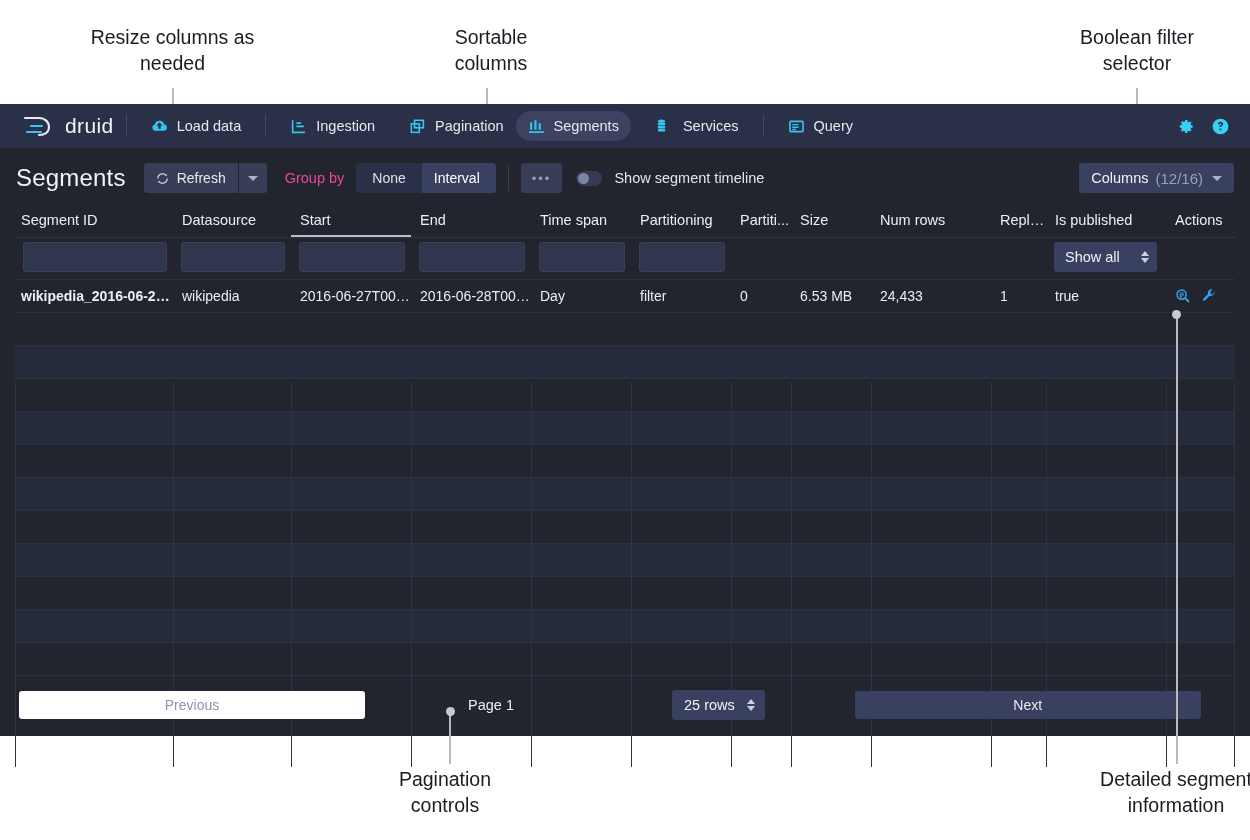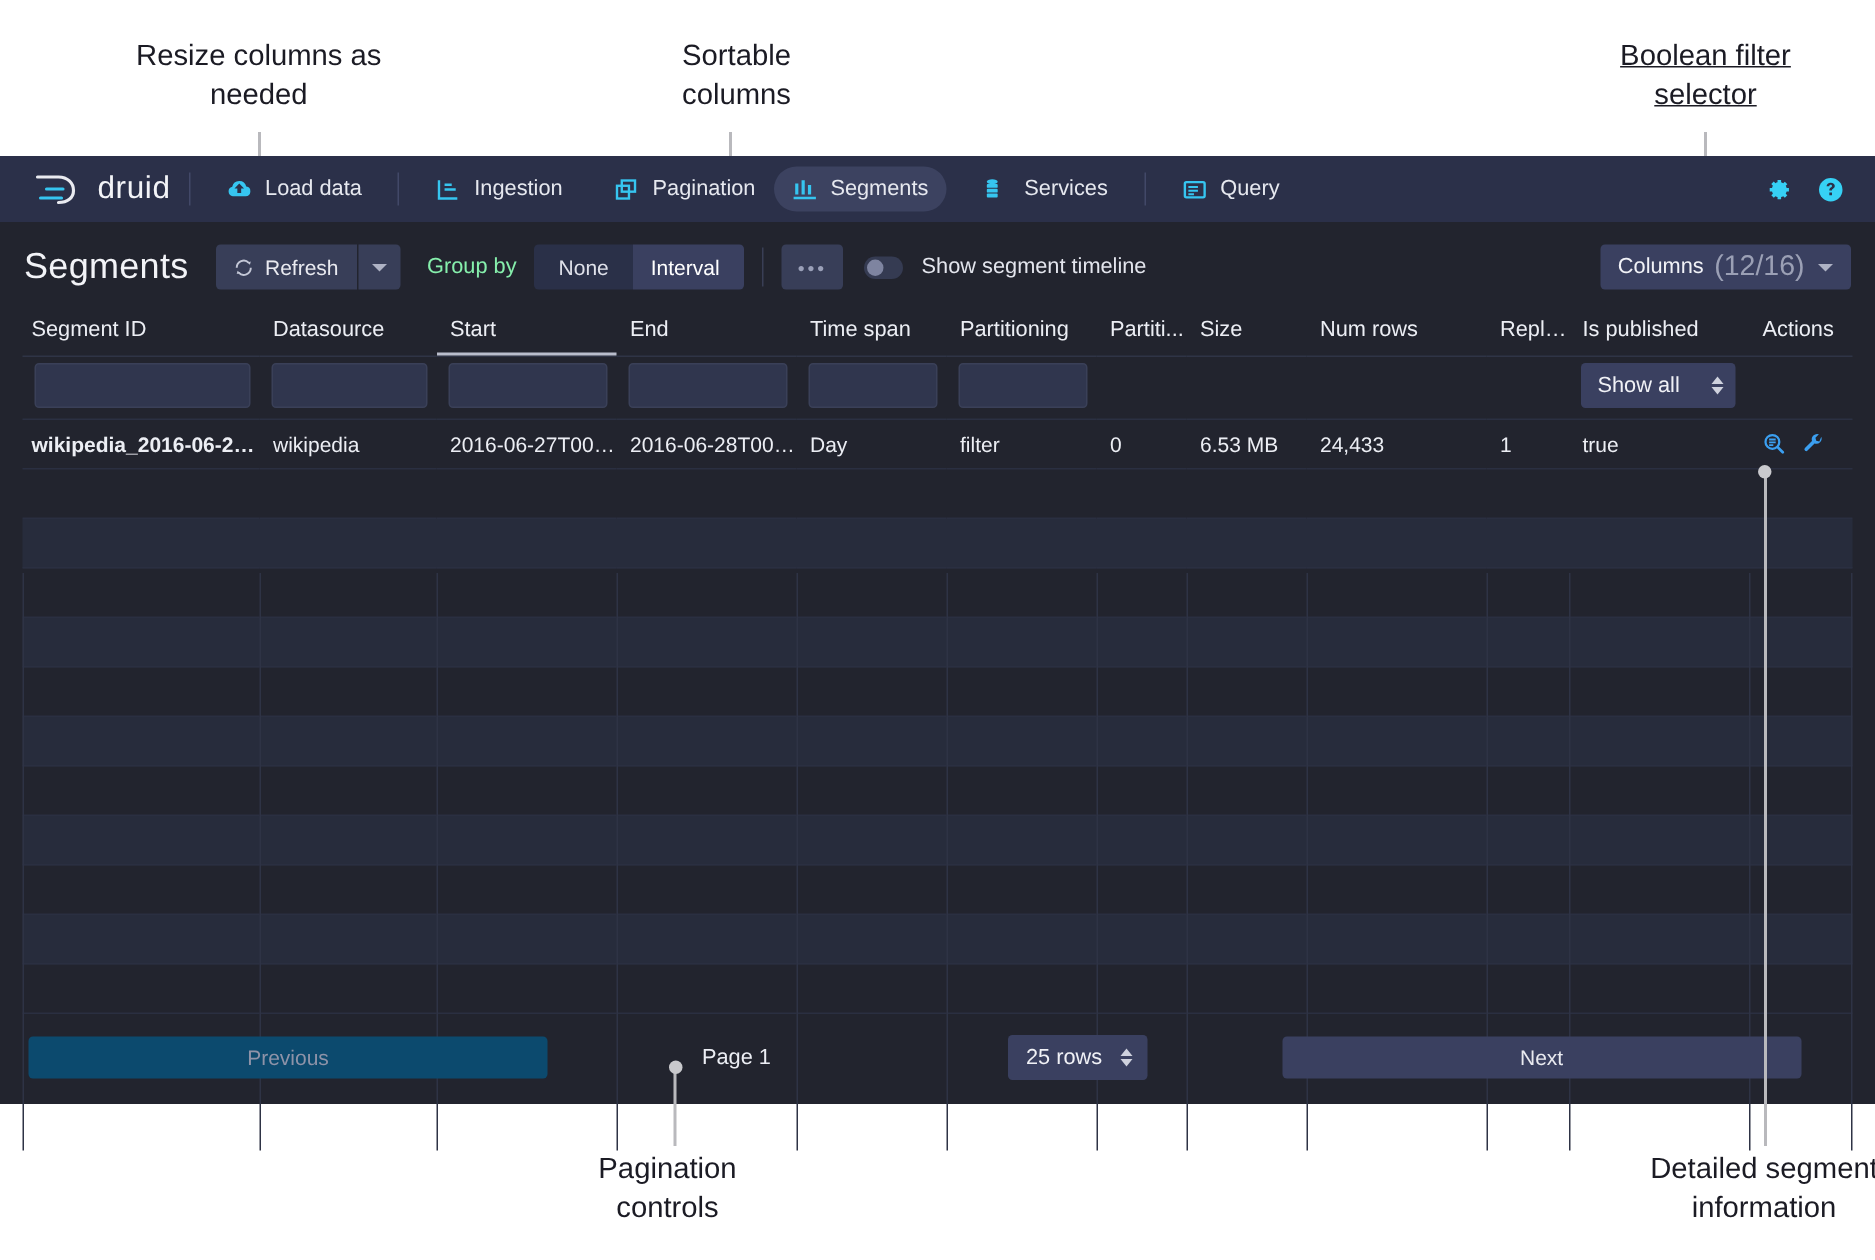--- a/index.html
+++ b/index.html
@@ -87,21 +87,21 @@
     height: 30px; padding: 0 12px;
     font-size: 14px; font-family: "Liberation Sans", sans-serif;
     display: flex; align-items: center; gap: 7px;
     cursor: pointer;
   }
   .btn-refresh { border-radius: 3px 0 0 3px; padding-left: 11px; }
   .btn-caret { border-radius: 0 3px 3px 0; width: 28px; padding: 0;
                justify-content: center; margin-left: 1px; }
   .caret { width:0;height:0;border-left:5px solid transparent;
            border-right:5px solid transparent;border-top:5px solid #aeb2c4; }
-  .tb-label { color:#86efac; font-size:14.5px; margin: 0 12px 0 18px; }
+  .tb-label { color:#ec4899; font-size:14.5px; margin: 0 12px 0 18px; }
   .seg-group { display:flex; }
   .seg-btn {
     height:30px; padding:0 16px; font-size:14px;
     background:#2a3048; color:#dfe1ea; border:none;
     display:flex;align-items:center;cursor:pointer;
     font-family:"Liberation Sans", sans-serif;
   }
   .seg-btn:first-child{ border-radius:3px 0 0 3px; }
   .seg-btn:last-child{ border-radius:0 3px 3px 0;padding-left:12px; }
   .seg-btn.selected { background:#3a4060; color:#fff; }
@@ -117,21 +117,21 @@
     content:""; position:absolute; left:2px; top:2px;
     width:11px;height:11px;border-radius:50%;background:#7e84a0;
   }
   .toggle-label { color:#e3e5ed; font-size:14.5px; }
   .btn-columns {
     margin-left:auto; background:#3a4060; height:30px;
     padding:0 12px; border-radius:3px; display:flex;
     align-items:center; gap:7px; cursor:pointer;
   }
   .btn-columns .lbl { color:#f1f2f7; font-size:14.5px; }
-  .btn-columns .cnt { color:#9ba0b5; font-size:19px; }
+  .btn-columns .cnt { color:#9ba0b5; font-size:15px; }
 
   
   .table-wrap { padding: 0 15px; }
   table.seg { width: 1220px; border-collapse: collapse; table-layout: fixed; }
   table.seg th {
     text-align: left; font-weight: normal;
     color: #eceef4; font-size: 14.5px;
     padding: 4px 0 9px 9px;
     border-bottom: 1px solid #2f3446;
     vertical-align: bottom;
@@ -175,21 +175,21 @@
     position: absolute; width: 1px; background: #2e3345;
     top: 0; height: 100%;
   }
 
   
   .pagination {
     position:absolute; left:0; right:0; bottom:0; height: 62px;
     display:flex; align-items:center; padding: 0 19px;
   }
   .pg-btn {
-    height: 28px; border-radius: 3px; background: #0c4a6e;
+    height: 28px; border-radius: 3px; background: #ffffff;
     color: #8e93a8; font-size: 14px;
     display:flex;align-items:center;justify-content:center;
     cursor:pointer; border:none;
     font-family:"Liberation Sans", sans-serif;
   }
   .pg-prev { width: 346px; }
   .pg-next { width: 346px; color:#e9eaf0; background:#3a4060; }
   .pg-page { color:#eceef4; font-size:14.5px; }
   .rows-select {
     height: 30px; background:#3a4060; border-radius:3px;
@@ -206,21 +206,21 @@
   <div class="callout" style="left:50px; top:24px; width:245px;">Resize columns as
 needed</div>
   <div class="leader" style="left:172px; top:88px; height:198px;"></div>
   <div class="leader-dot" style="left:168px; top:290px;"></div>
 
   <div class="callout" style="left:391px; top:24px; width:200px;">Sortable
 columns</div>
   <div class="leader" style="left:486px; top:88px; height:134px;"></div>
   <div class="leader-dot" style="left:482px; top:222px;"></div>
 
-  <div class="callout" style="left:1032px; top:24px; width:210px;text-decoration:underline;">Boolean filter
+  <div class="callout" style="left:1032px; top:24px; width:210px;">Boolean filter
 selector</div>
   <div class="leader" style="left:1136px; top:88px; height:164px;"></div>
   <div class="leader-dot" style="left:1128px; top:252px;"></div>
 
   <div id="app">
 
     <div class="navbar">
       <div class="brand">
         <svg width="34" height="24" viewBox="0 0 34 24" aria-hidden="true">
           <path d="M3 4 H17 C23 4 27 8 27 13 C27 18 23 21 17 21" fill="none" stroke="#e9eaf0" stroke-width="2.1" stroke-linecap="round"></path>

